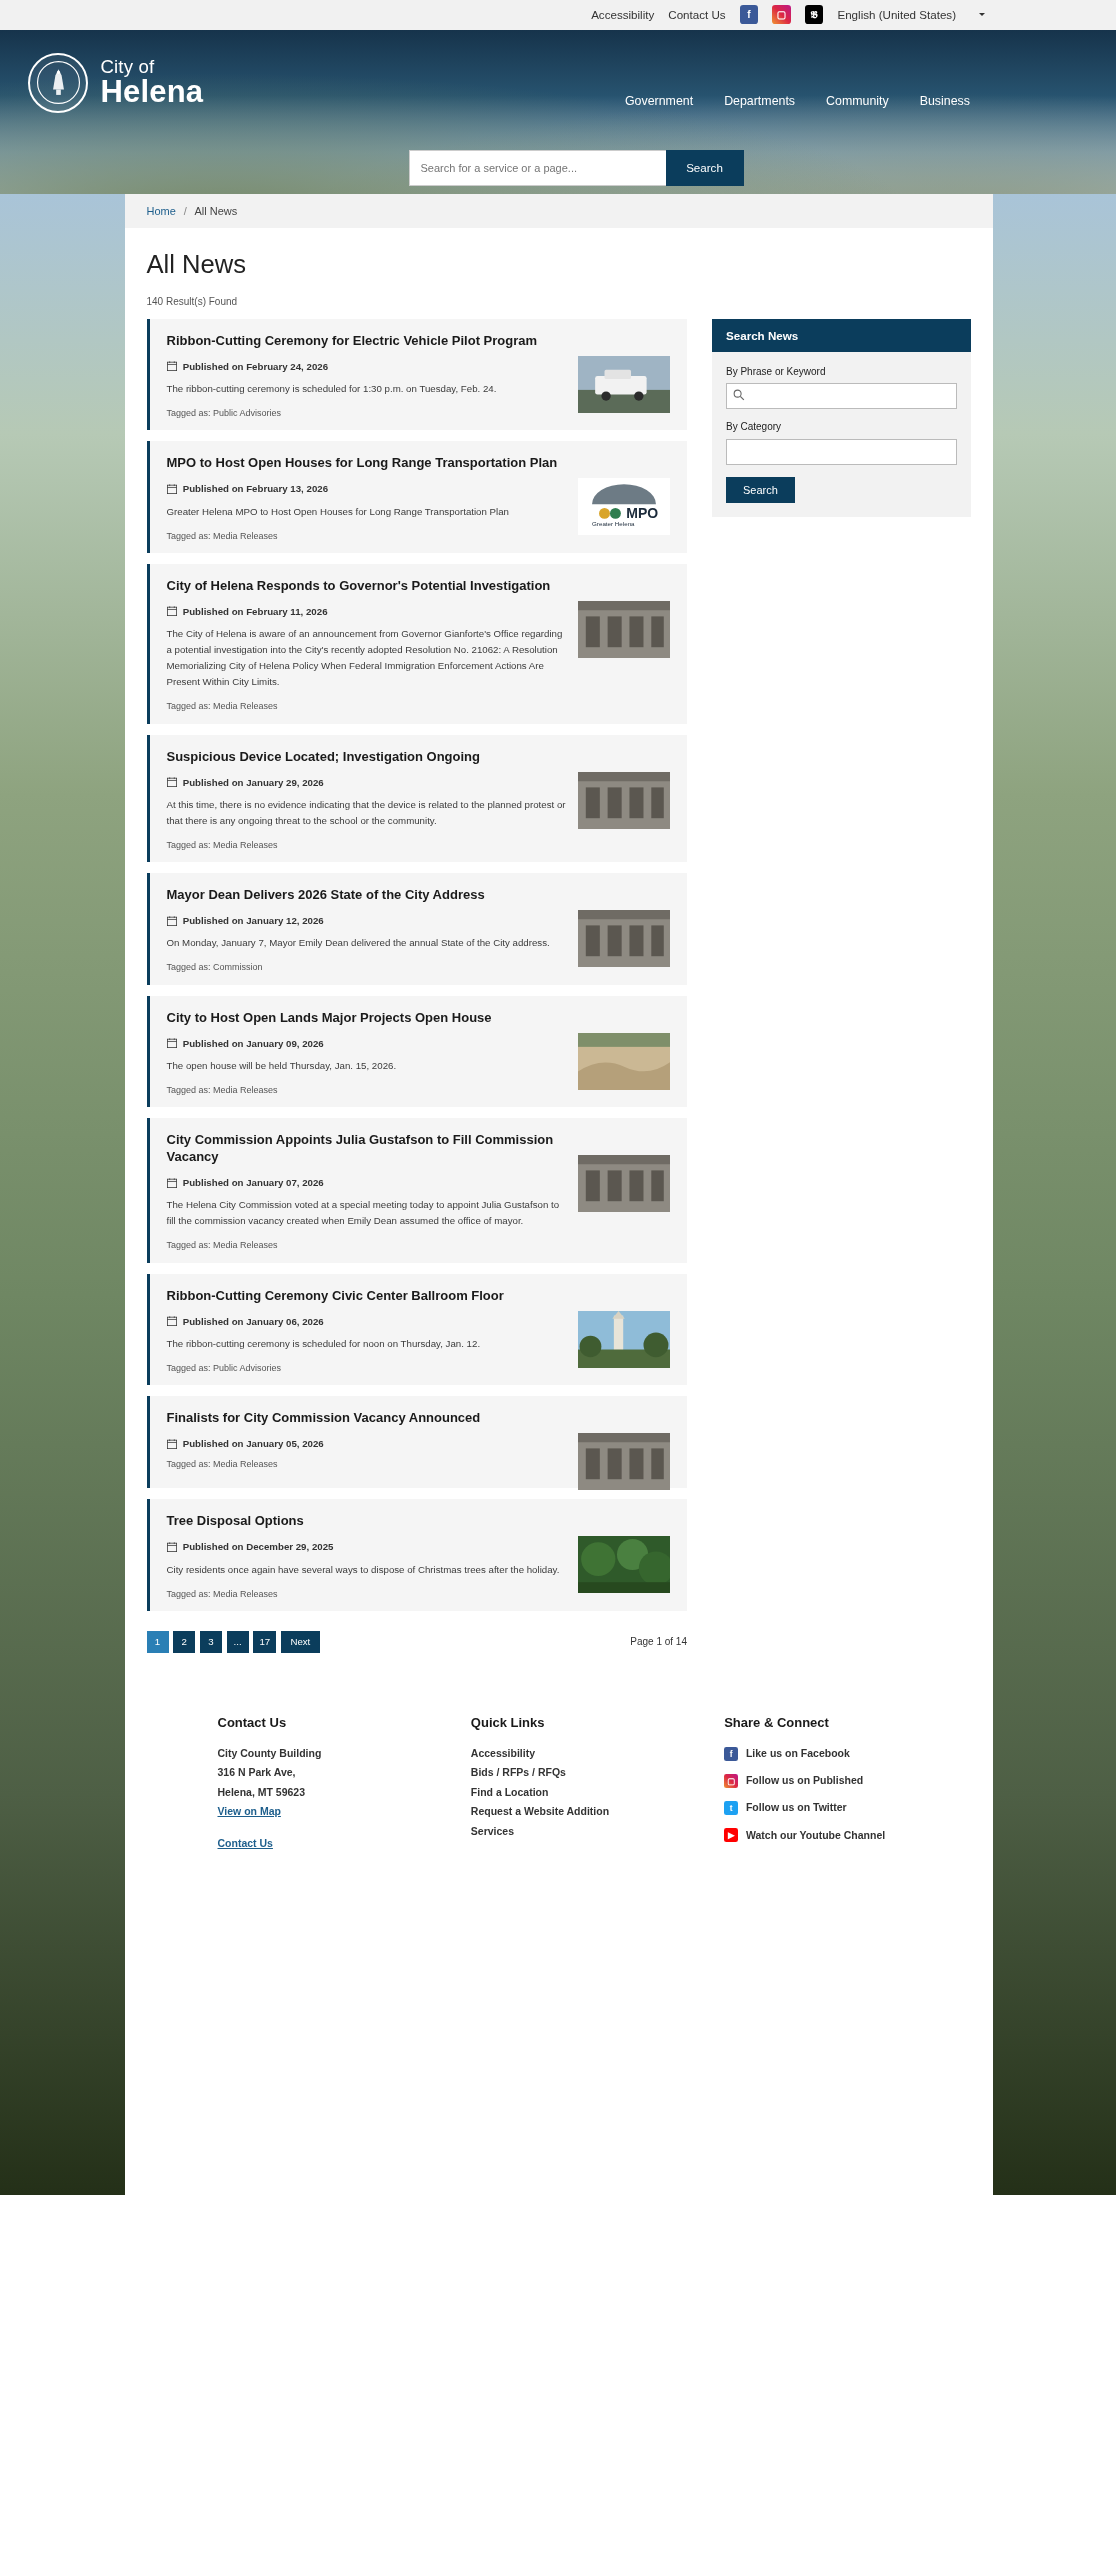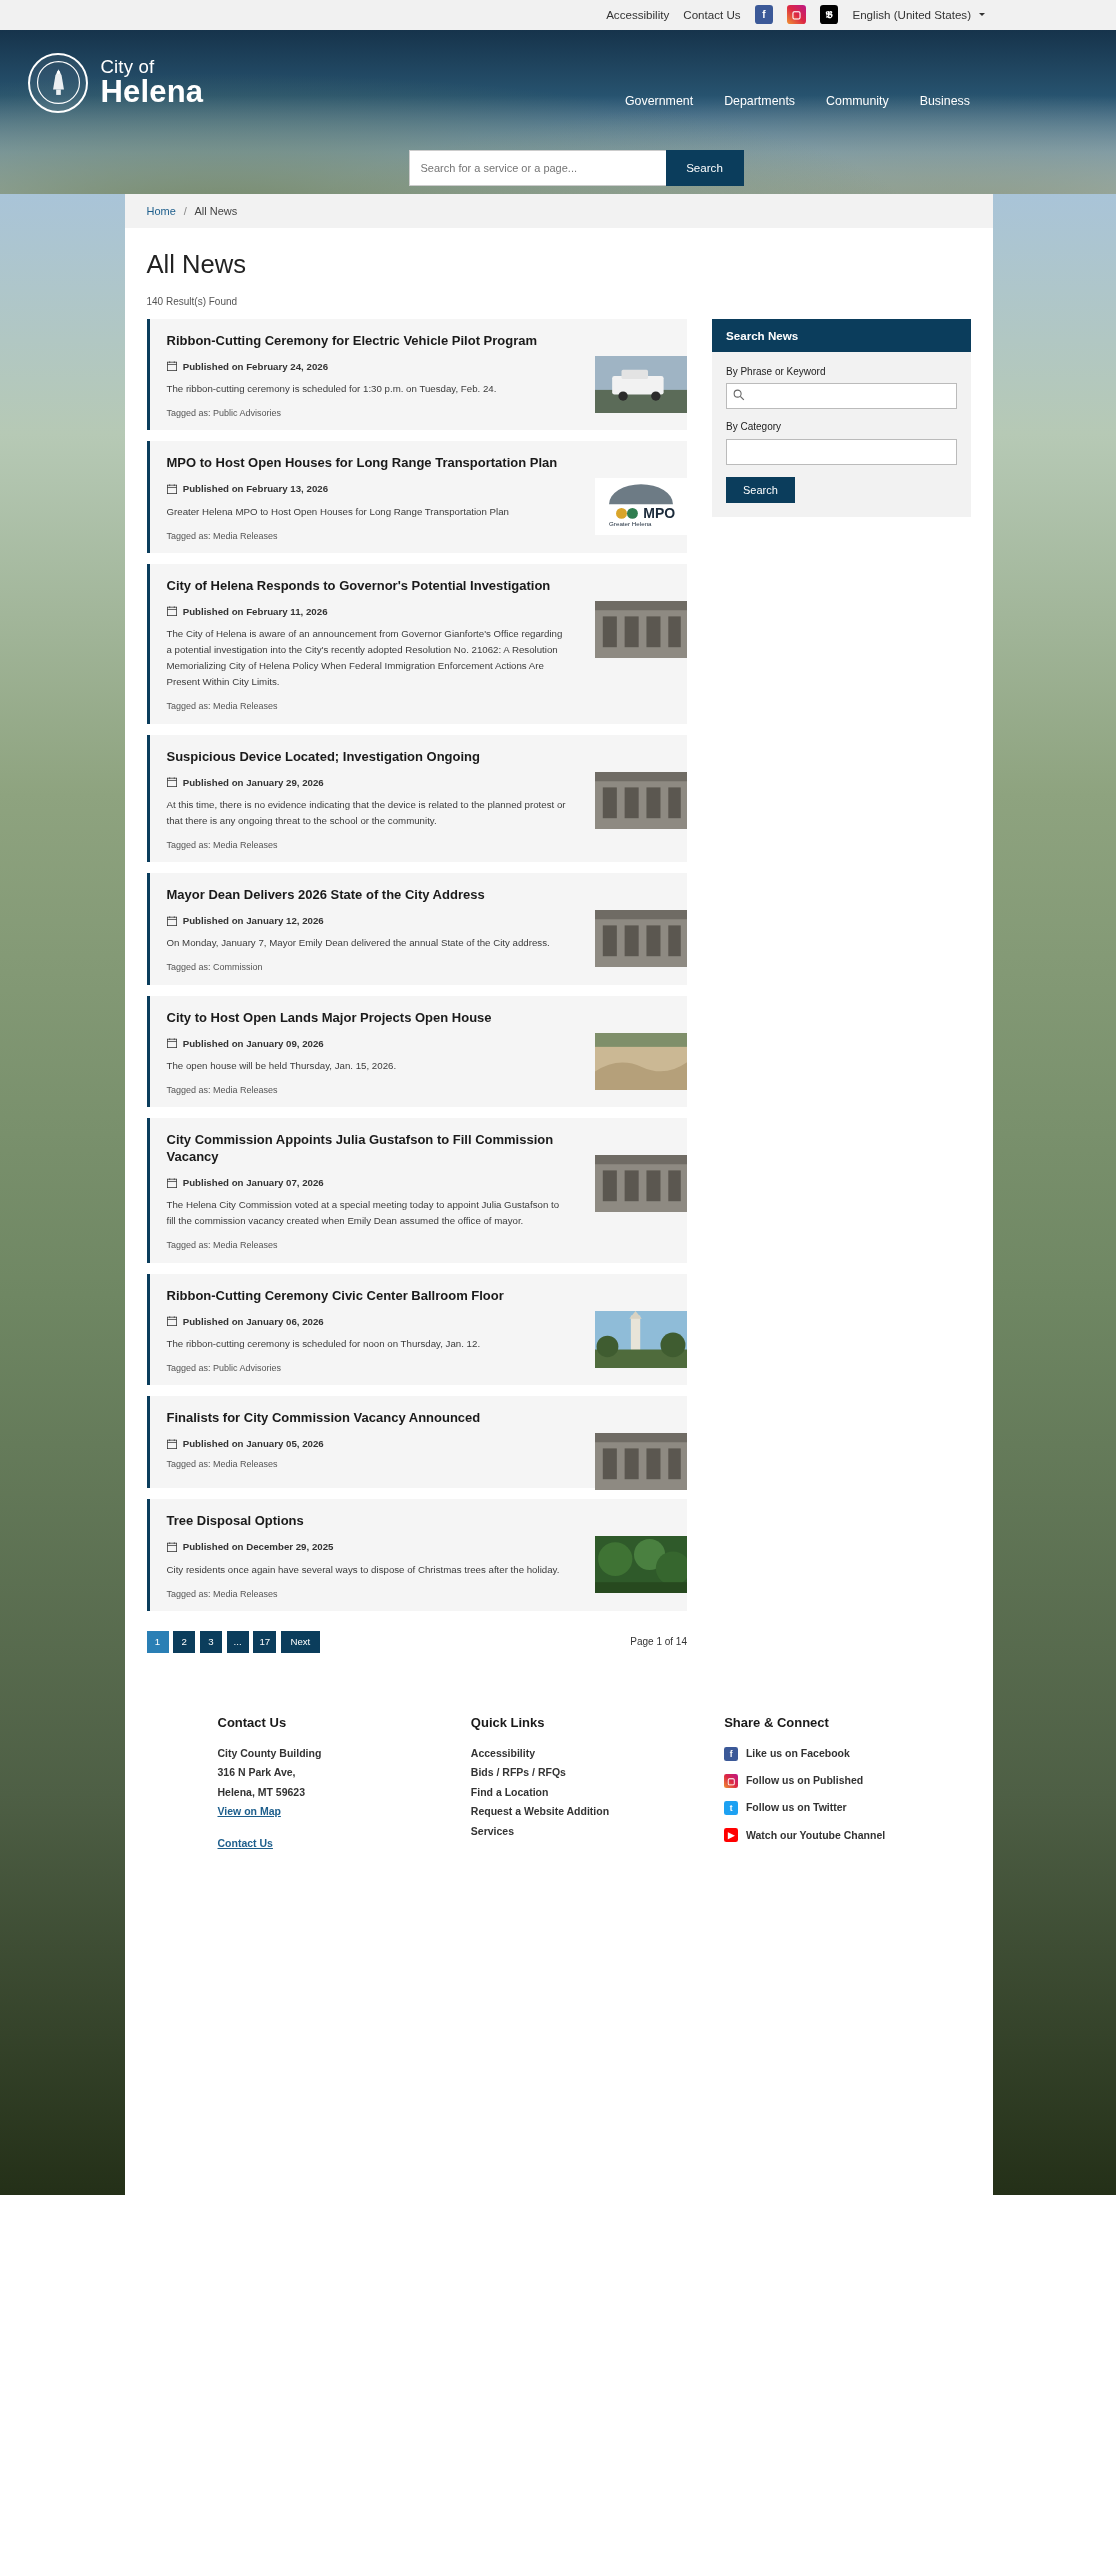--- a/index.html
+++ b/index.html
@@ -26,21 +26,21 @@
   .utility-bar a { color: #333; text-decoration: none; }
   .social-btn {
     width: 18.6px; height: 18.6px;
     display: inline-flex; align-items: center; justify-content: center;
     border-radius: 3.1px;
     color: #fff; font-size: 10px; font-weight: bold;
   }
   .fb { background: #3b5998; }
   .ig { background: linear-gradient(45deg,#f09433,#dc2743,#bc1888); }
   .xx { background: #000; }
-  .lang-select { display: inline-flex; align-items: center; gap: 8px; font-size: 11.6px; }
+  .lang-select { display: inline-flex; align-items: center; gap: 23px; font-size: 11.6px; }
   .caret { width: 0; height: 0; border-left: 3.1px solid transparent; border-right: 3.1px solid transparent; border-top: 3.9px solid #333; }
 
   
   .hero {
     position: relative;
     height: 164px;
     background: linear-gradient(180deg,#1d3e57 0%, #27536f 45%, #5d83a1 100%);
     overflow: hidden;
   }
   .hero-photo {
@@ -150,21 +150,21 @@
     margin-bottom: 9.3px;
   }
   .cal-icon { width: 10px; height: 10px; position: relative; display: inline-block; }
   .cal-icon svg { display:block; }
   .news-desc {
     font-size: 9.7px; color: #3b3b3b; line-height: 1.65;
     padding-right: 101px; margin-bottom: 11px;
   }
   .tagged { font-size: 9px; color: #555; }
   .thumb {
-    position: absolute; right: 0; top: 37px;
+    position: absolute; right: 17px; top: 37px;
     width: 92px; height: 57px;
     background: #bef264; overflow: hidden;
   }
   .thumb .ph { width: 100%; height: 100%; display: block; }
 
   
   .side-box { background: #f2f2f2; }
   .side-head {
     background: #0b3d5c; color: #fff;
     font-size: 11.6px; font-weight: 700;

